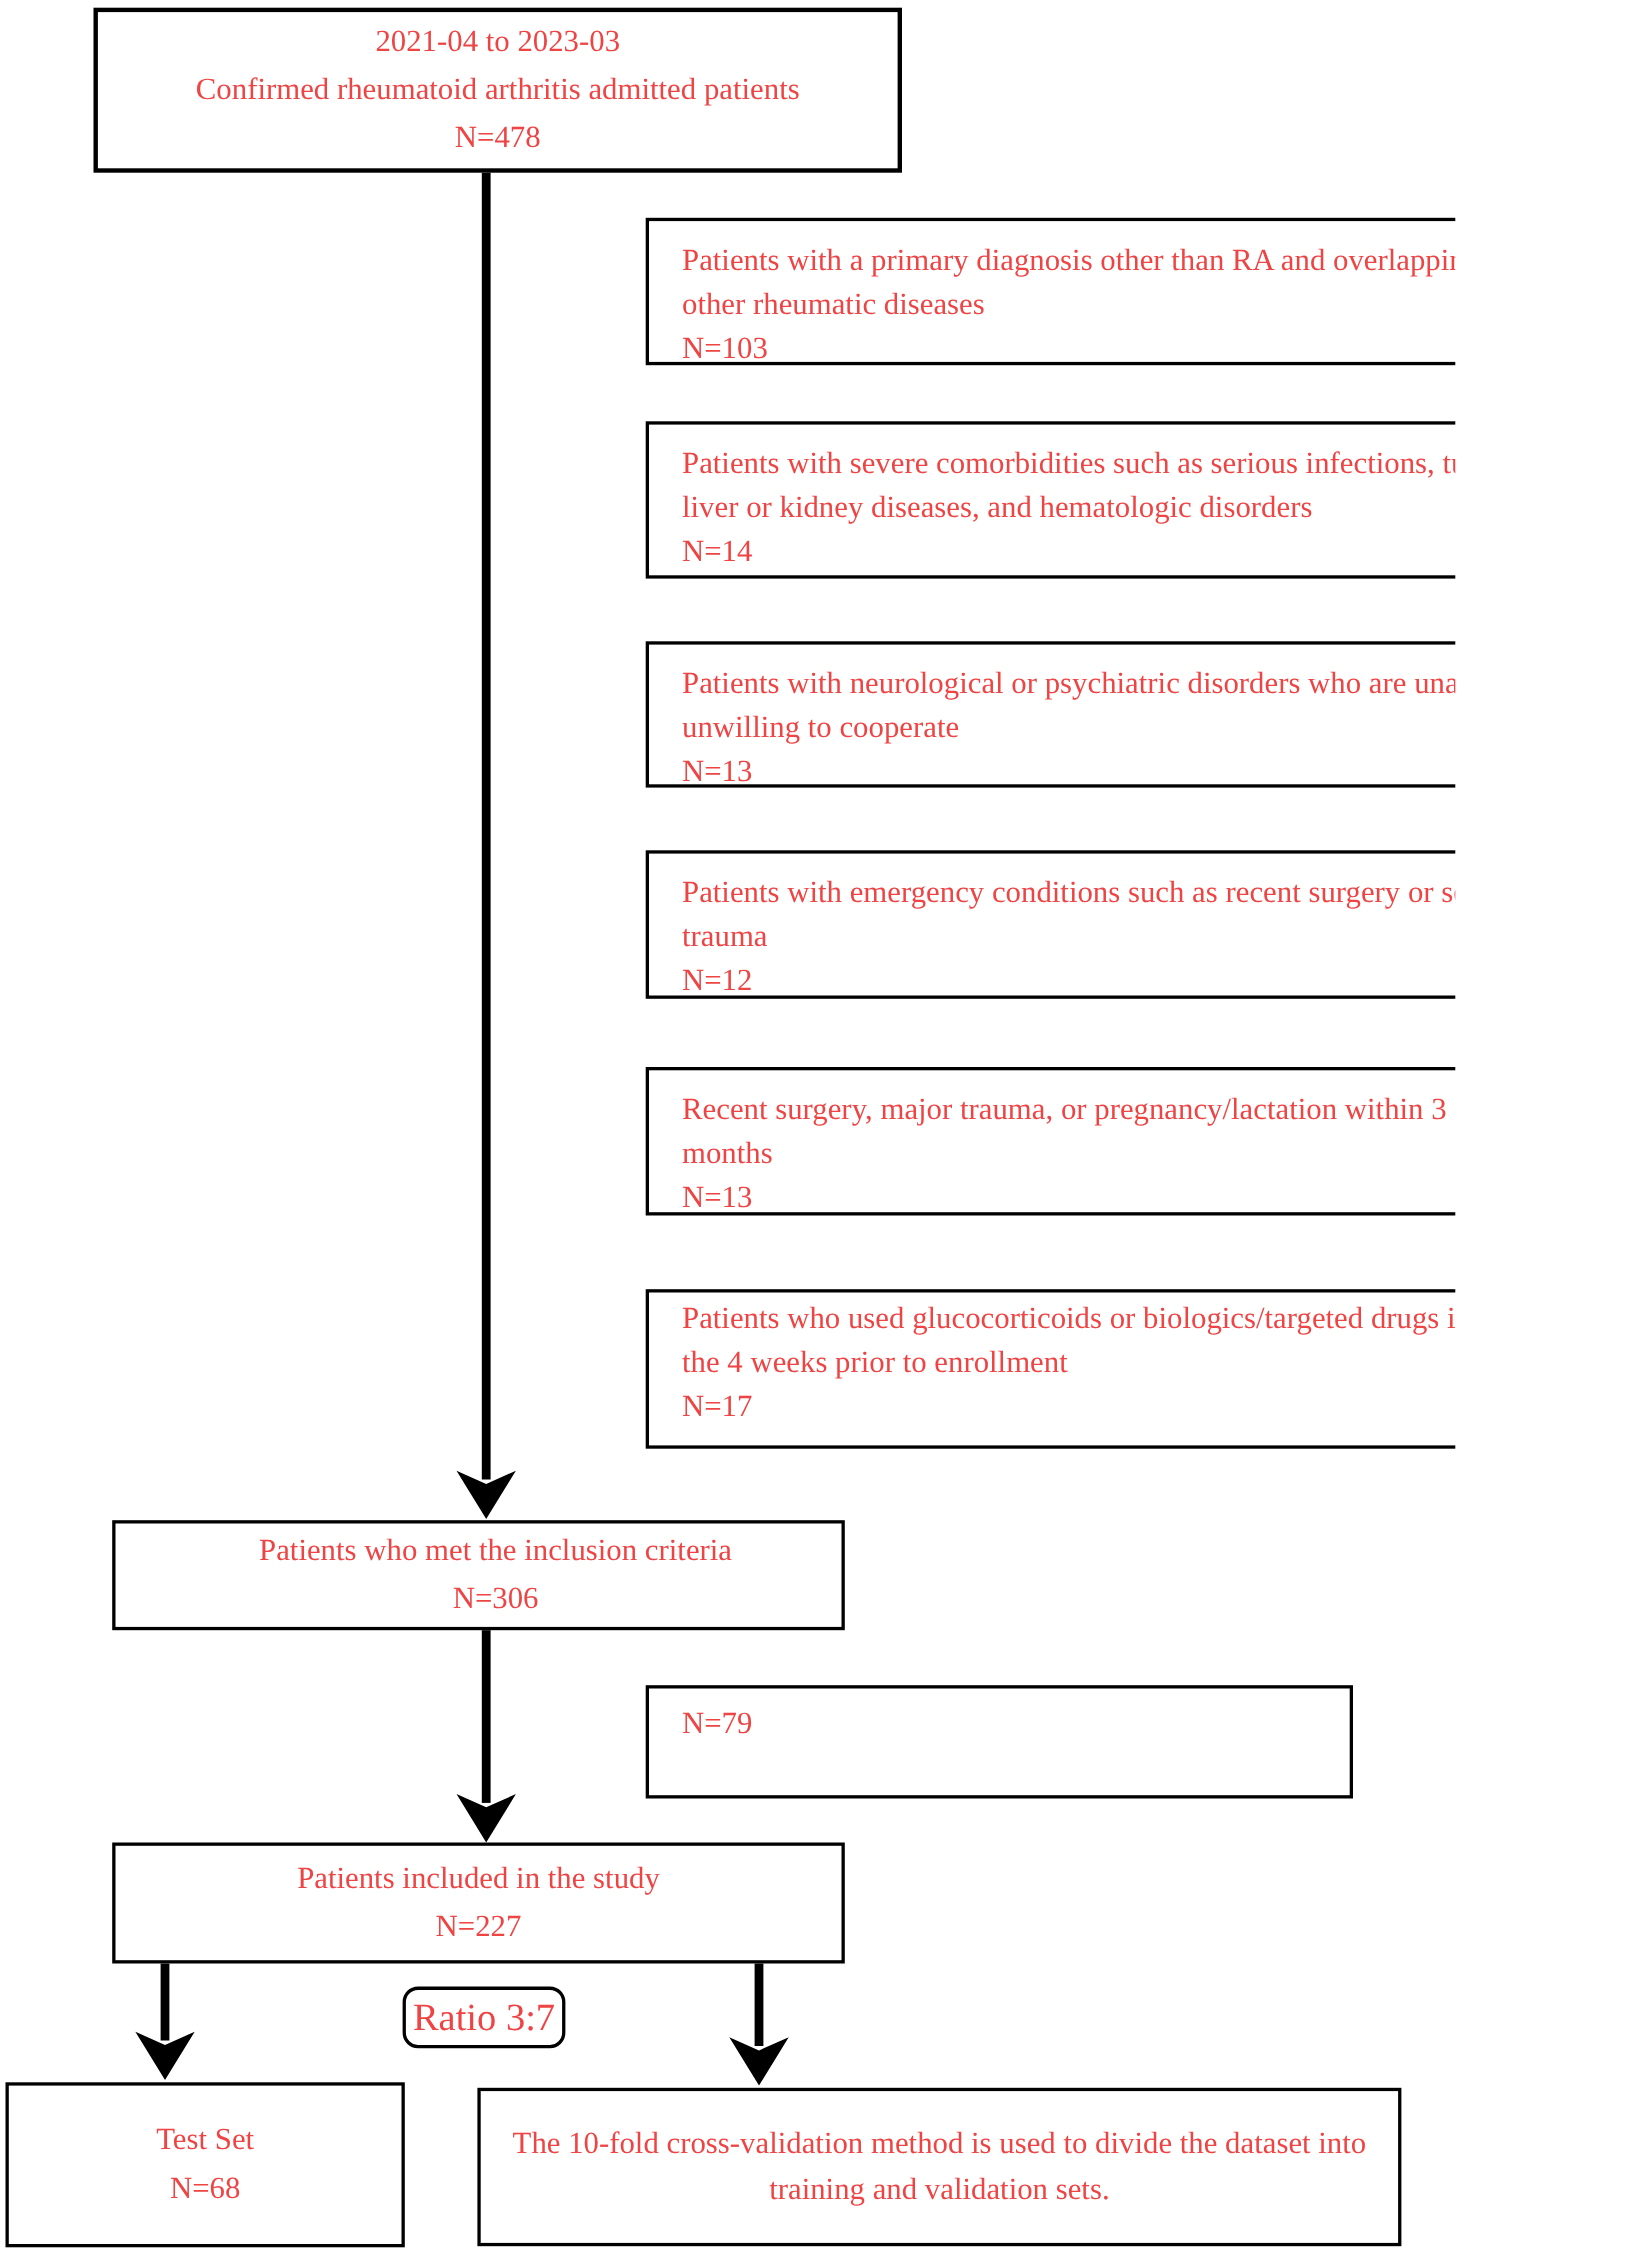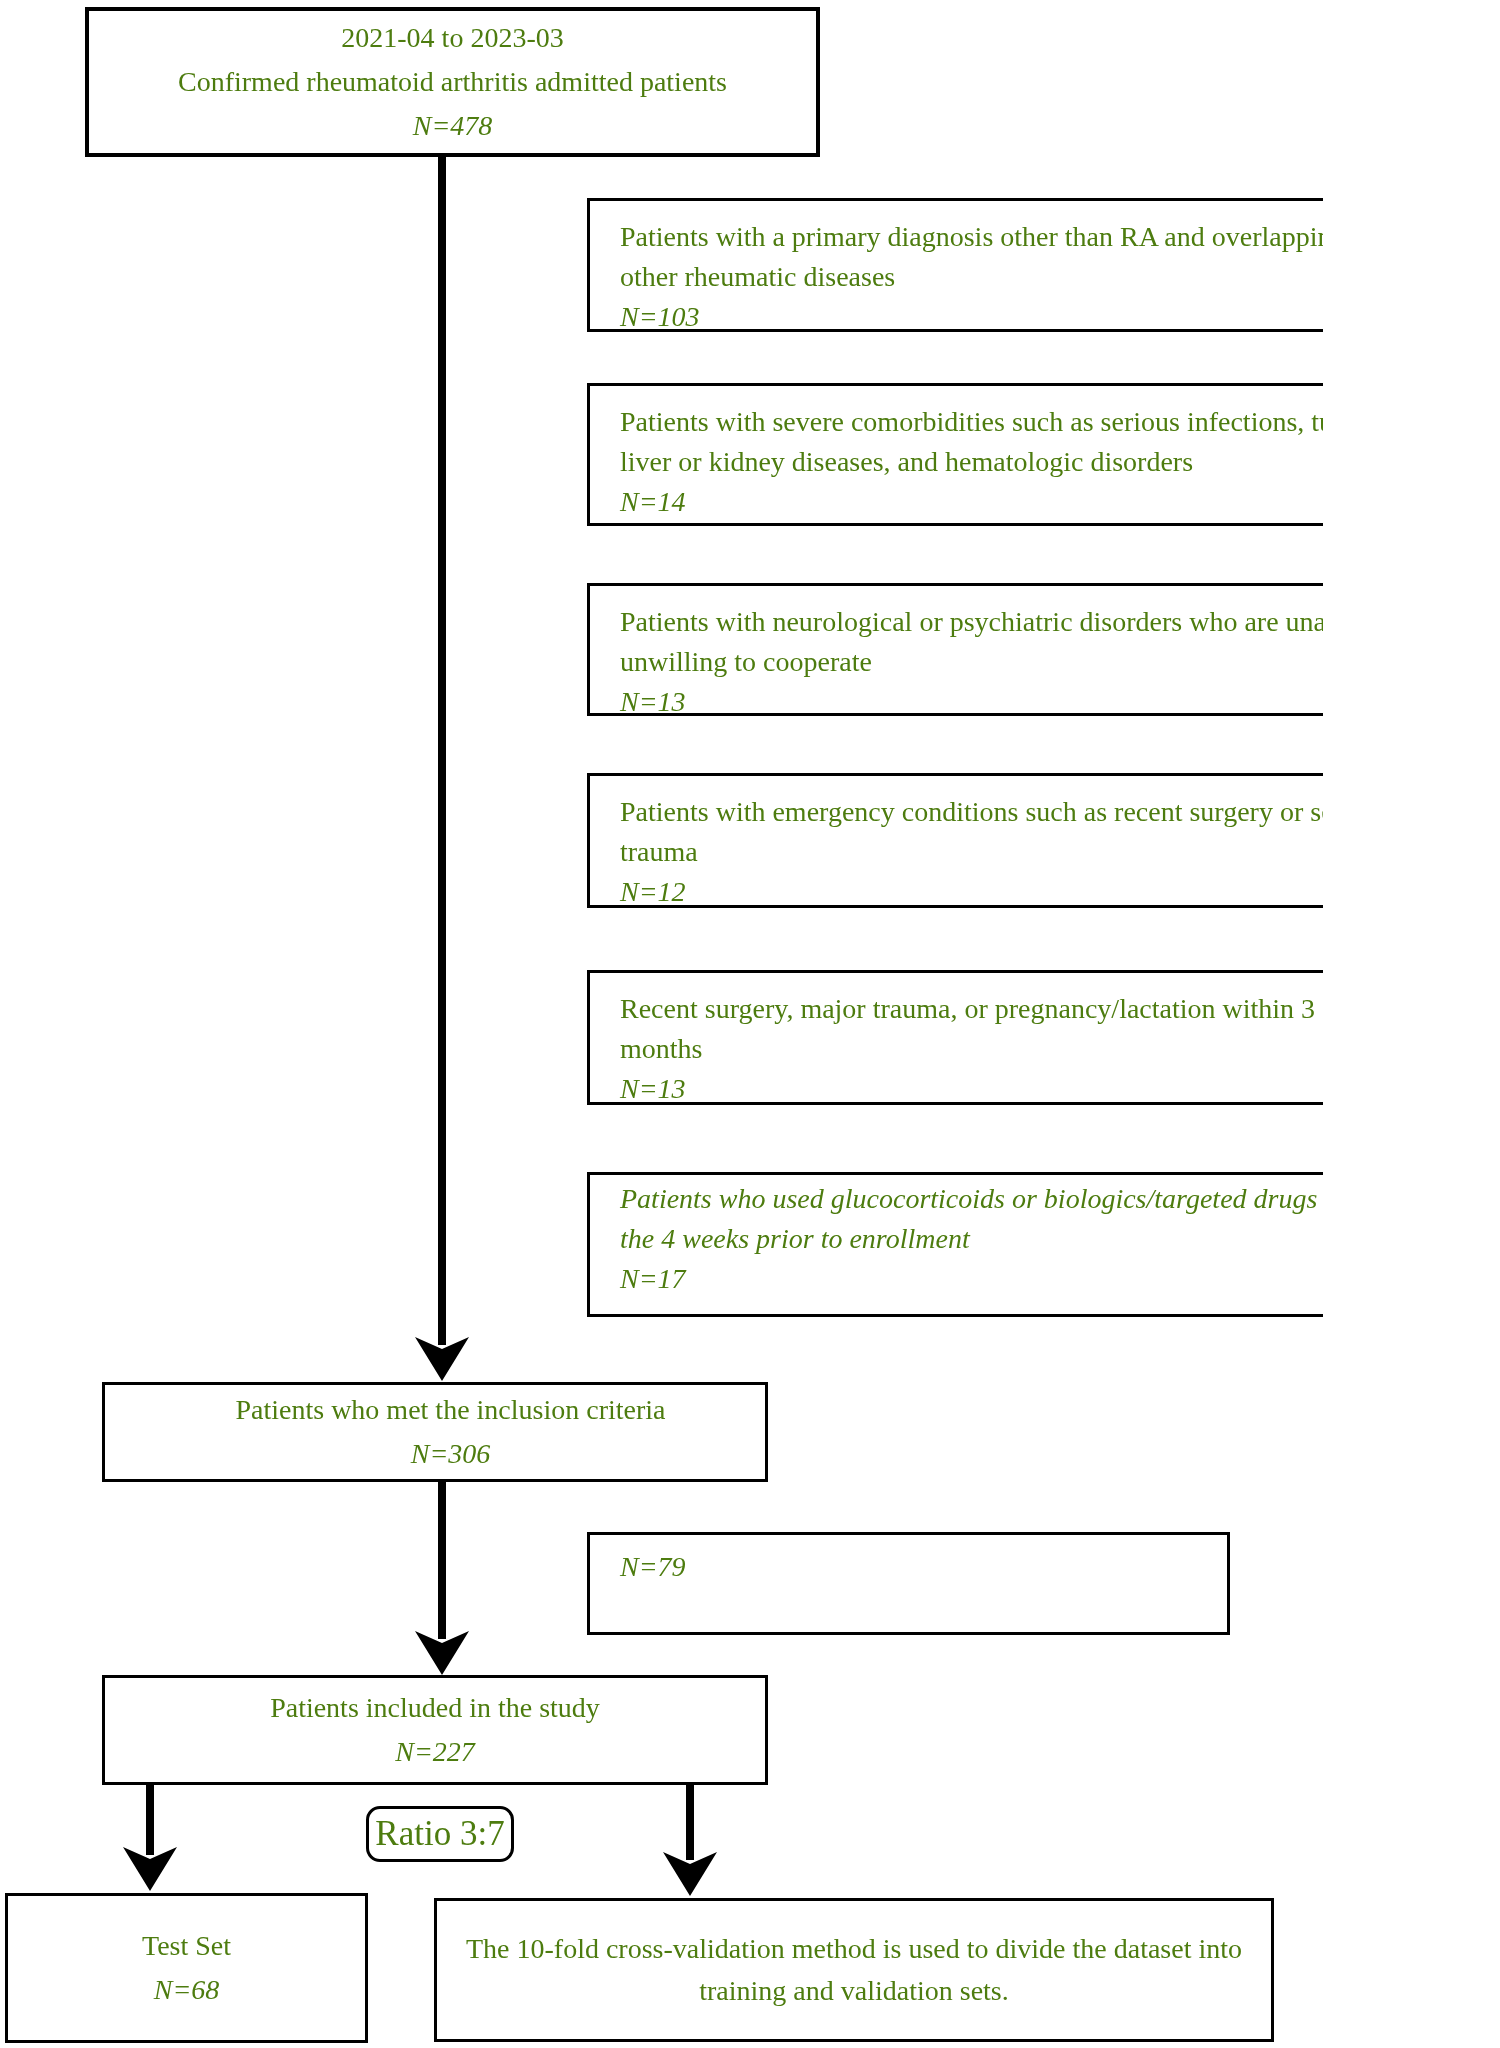--- a/index.html
+++ b/index.html
@@ -2,21 +2,21 @@
 <html><head>
 <meta charset="utf-8">
 <style>
   html, body { margin: 0; padding: 0; background: #ffffff; }
   #canvas {
     position: relative;
     width: 1323px;
     height: 2048px;
     background: #ffffff;
     font-family: "Liberation Serif", "DejaVu Serif", serif;
-    color: #4d7c0f;
+    color: #ef4444;
     overflow: hidden;
   }
   #arrow-layer {
     position: absolute;
     left: 0; top: 0;
     width: 1500px; height: 2048px;
     z-index: 0;
   }
   .box {
     position: absolute;
@@ -33,21 +33,21 @@
     padding: 16px 28px 0 30px;
   }
   .center-box {
     text-align: center;
     display: flex;
     flex-direction: column;
     justify-content: center;
     padding: 4px 10px;
     line-height: 44px;
   }
-  .it { font-style: italic; }
+  .it { }
   .ratio {
     position: absolute;
     box-sizing: border-box;
     border: 3px solid #000000;
     border-radius: 14px;
     background: #ffffff;
     font-size: 35px;
     line-height: 50px;
     text-align: center;
     z-index: 1;

